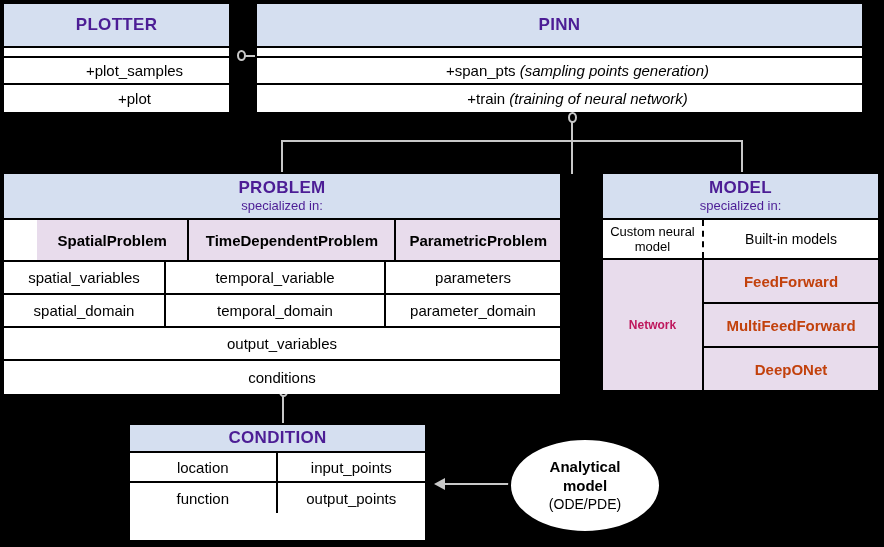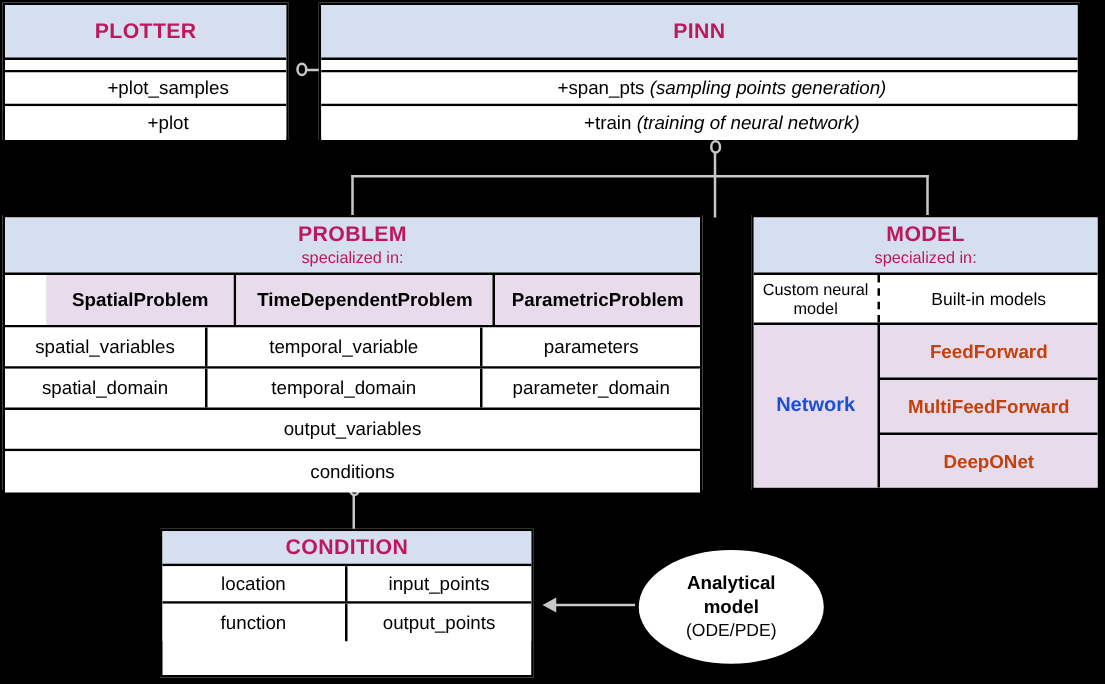--- a/index.html
+++ b/index.html
@@ -19,21 +19,21 @@
   
   .umlbox {
     position: absolute;
     box-sizing: border-box;
     border: 2px solid #000;
     background: #ffffff;
   }
   .hdr {
     background: #d5dff0;
     text-align: center;
-    color: #be185d;
+    color: #4c1d95;
     box-sizing: border-box;
     border-bottom: 2px solid #000;
   }
   .hdr .t1 {
     font-weight: bold;
     font-size: 17px;
     line-height: 20px;
     letter-spacing: .3px;
   }
   .hdr .t2 {
@@ -85,21 +85,21 @@
   
   #model { left: 601px; top: 172px; width: 279px; height: 220px; }
   #model .hdr { height: 46px; padding-top: 4px; }
   #model .kindrow { height: 40px; }
   #model .k1 { width: 101px; font-size: 13px; line-height: 15px; flex-direction: column; }
   #model .k2 { width: 174px; font-size: 14px; }
   #model .body { display:flex; height: 130px; }
   #model .netcell {
     width: 101px; box-sizing:border-box; border-right: 2px solid #000;
     display:flex; align-items:center; justify-content:center;
-    font-weight: bold; font-size: 16px; color:#1d4ed8;
+    font-weight: bold; font-size: 12px; color:#be185d;
   }
   #model .built { flex: 1; display:flex; flex-direction:column; }
   #model .built .b {
     flex: 1; box-sizing:border-box; border-bottom: 2px solid #000;
     display:flex; align-items:center; justify-content:center;
     font-weight: bold; font-size: 15px; color:#c2410c;
   }
   #model .built .b.last { border-bottom: none; }
 
   

